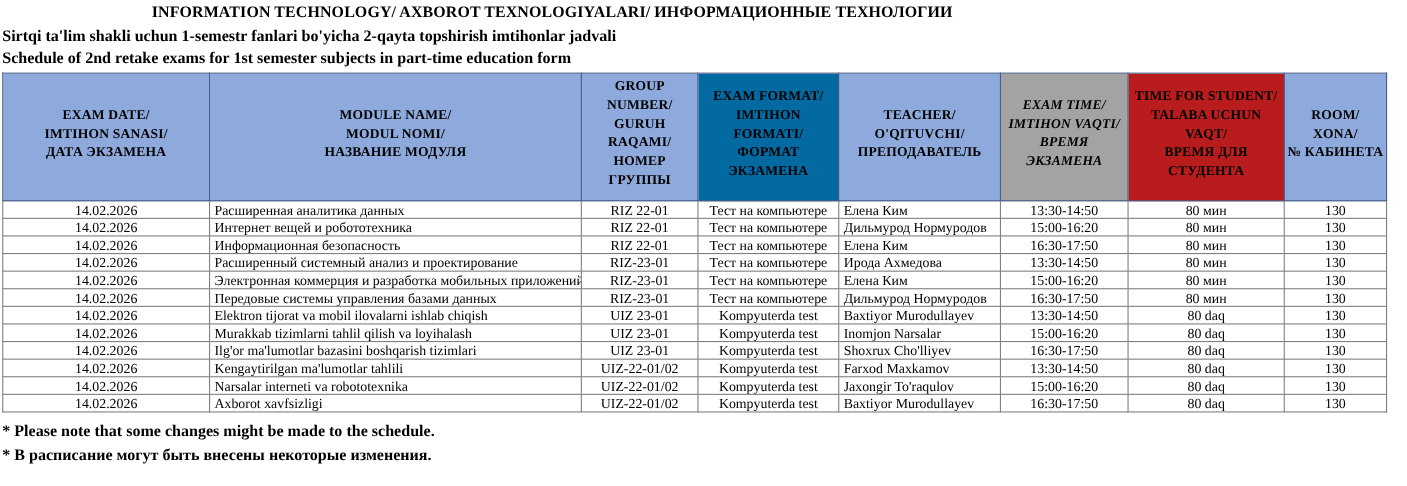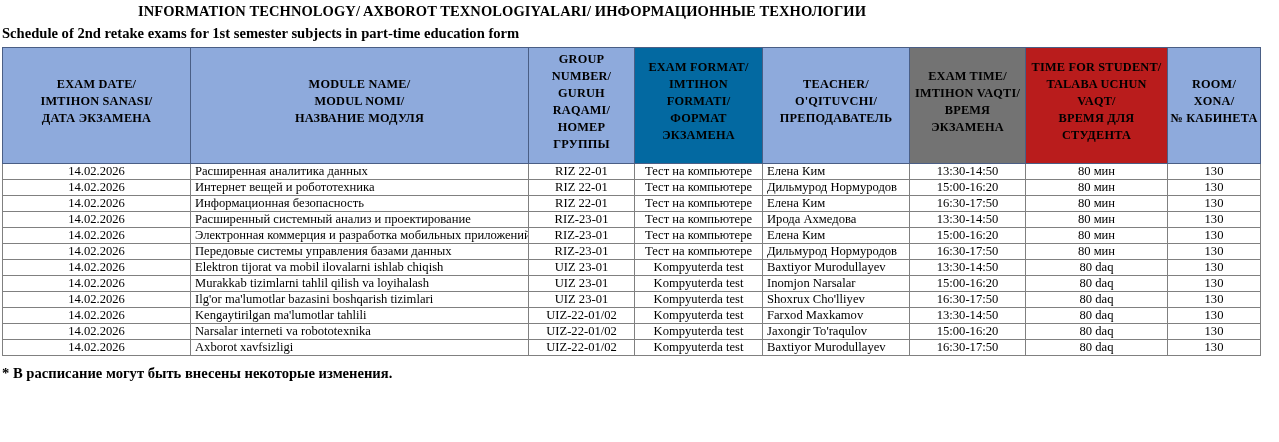--- a/index.html
+++ b/index.html
@@ -104,20 +104,21 @@
   .hdr-line { display: block; }
 </style>
 </head>
 <body>
 
 <div class="page">
 
   <div class="main-title">INFORMATION TECHNOLOGY/ AXBOROT TEXNOLOGIYALARI/ ИНФОРМАЦИОННЫЕ ТЕХНОЛОГИИ</div>
 
   <div class="subtitle-block">
+    <div class="subtitle">Sirtqi ta'lim shakli uchun 1-semestr fanlari bo'yicha 2-qayta topshirish imtihonlar jadvali</div>
     <div class="subtitle">Schedule of 2nd retake exams for 1st semester subjects in part-time education form</div>
   </div>
 
   <div class="table-wrap">
     <table class="schedule">
       <colgroup>
         <col class="w-date">
           <col class="w-module">
           <col class="w-group">
           <col class="w-format">
@@ -146,21 +147,21 @@
           <th style="background: #0369a1;">
             <span class="hdr-line">EXAM FORMAT/</span>
             <span class="hdr-line">IMTIHON FORMATI/</span>
             <span class="hdr-line">ФОРМАТ ЭКЗАМЕНА</span>
           </th>
           <th style="background: rgb(142, 170, 220);">
             <span class="hdr-line">TEACHER/</span>
             <span class="hdr-line">O'QITUVCHI/</span>
             <span class="hdr-line">ПРЕПОДАВАТЕЛЬ</span>
           </th>
-          <th style="background: #737373;">
+          <th style="background: #a3a3a3; font-style: italic;">
             <span class="hdr-line">EXAM TIME/</span>
             <span class="hdr-line">IMTIHON VAQTI/</span>
             <span class="hdr-line">ВРЕМЯ ЭКЗАМЕНА</span>
           </th>
           <th style="background: #b91c1c;">
             <span class="hdr-line">TIME FOR STUDENT/</span>
             <span class="hdr-line">TALABA UCHUN VAQT/</span>
             <span class="hdr-line">ВРЕМЯ ДЛЯ СТУДЕНТА</span>
           </th>
           <th style="background: rgb(142, 170, 220);">
@@ -289,17 +290,18 @@
             <td class="c-teacher">Baxtiyor Murodullayev</td>
             <td class="c-time">16:30-17:50</td>
             <td class="c-dur">80 daq</td>
             <td class="c-room">130</td>
           </tr>
         </tbody>
     </table>
   </div>
 
   <div class="notes">
+    <div class="note-line">* Please note that some changes might be made to the schedule.</div>
     <div class="note-line">* В расписание могут быть внесены некоторые изменения.</div>
 
   </div>
 
 </div>
 
 </body></html>

